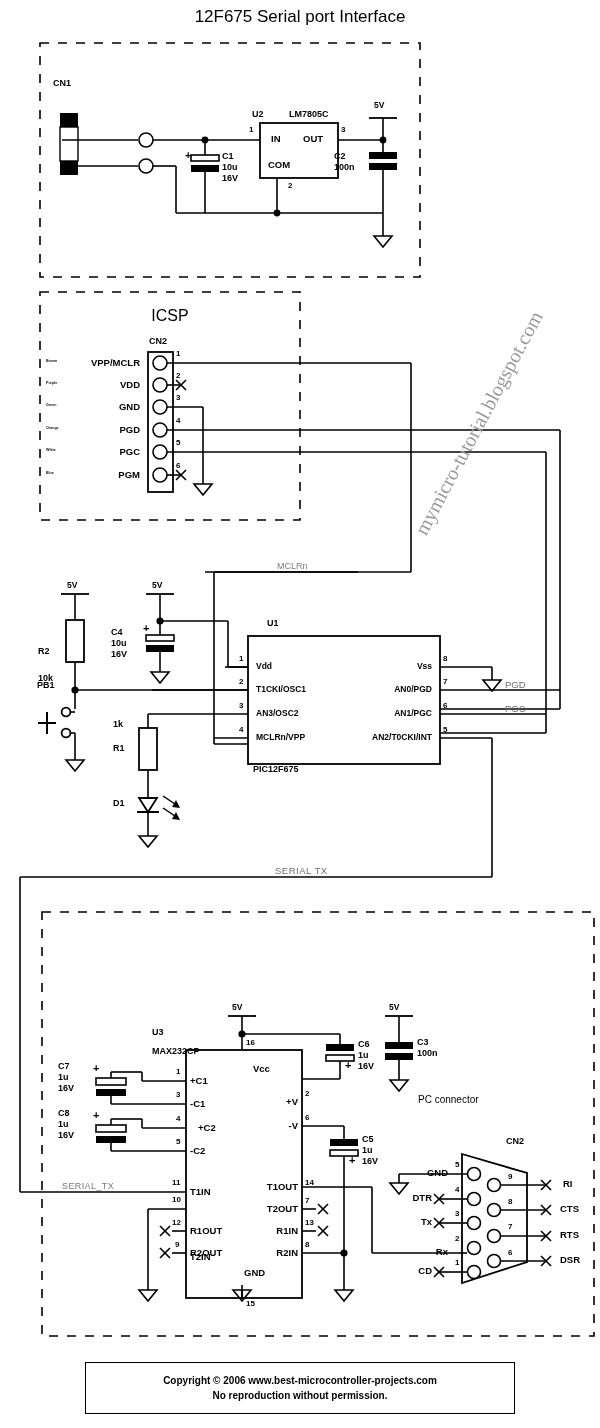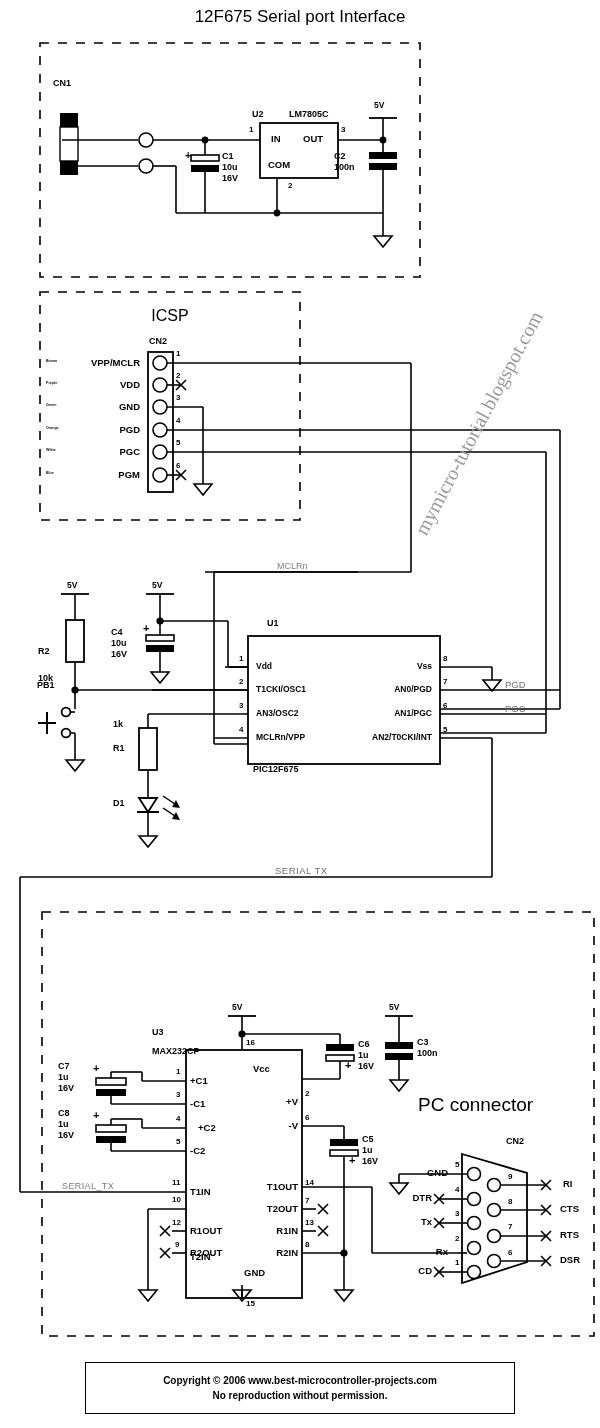--- a/index.html
+++ b/index.html
@@ -12,21 +12,21 @@
     position:relative;
     width:600px;
     height:1428px;
     overflow:hidden;
     background:#ffffff;
   }
   #sheet svg{position:absolute;left:0;top:0;}
   .lbl{position:absolute;white-space:pre;line-height:1;}
   .title-main{font-size:17px;}
   .title-blk{font-size:16px;}
-  .title-blk2{font-size:19px;}
+  .title-blk2{font-size:10px;}
   .ref{font-size:8.5px;font-weight:bold;}
   .ref9{font-size:9px;font-weight:bold;}
   .pin{font-size:8px;font-weight:bold;}
   .pinname{font-size:8.5px;font-weight:bold;}
   .pinname9{font-size:9.5px;font-weight:bold;}
   .net{font-size:9px;color:#7b7b7b;}
   .net-d{font-size:9.5px;color:#6e6e6e;}
   .tiny{font-size:3.6px;font-weight:bold;color:#111;}
   .icsp{font-size:9.5px;font-weight:bold;}
   .db9{font-size:9.5px;font-weight:bold;}

